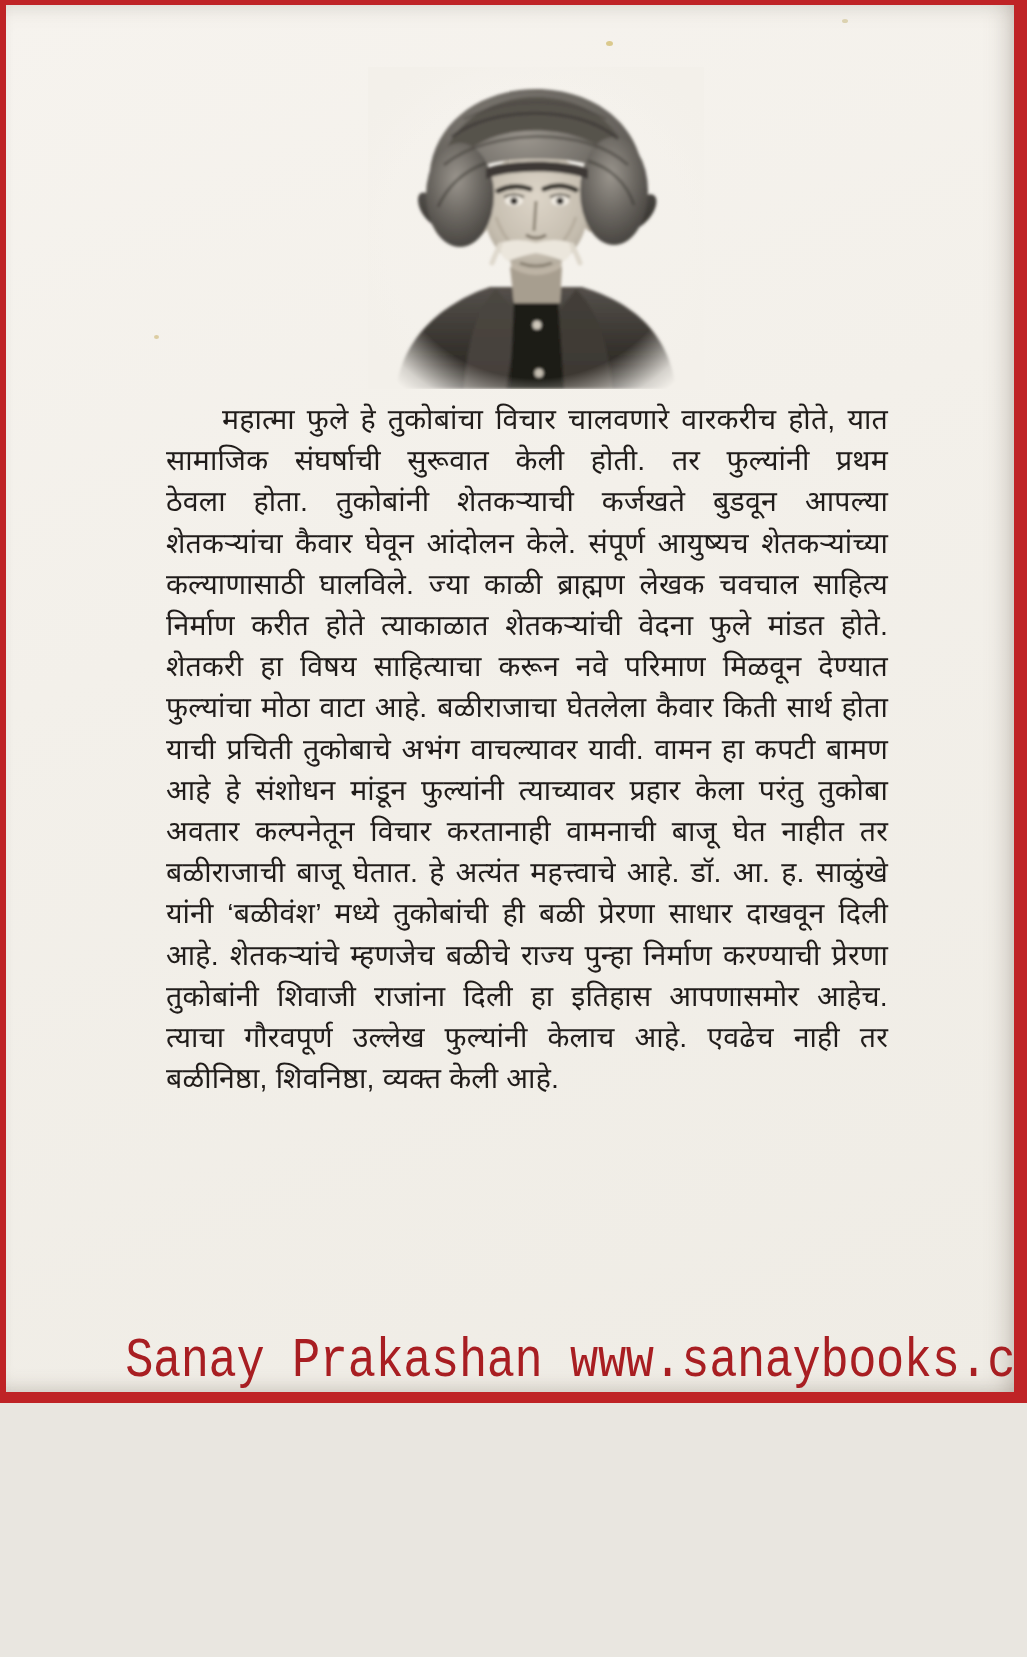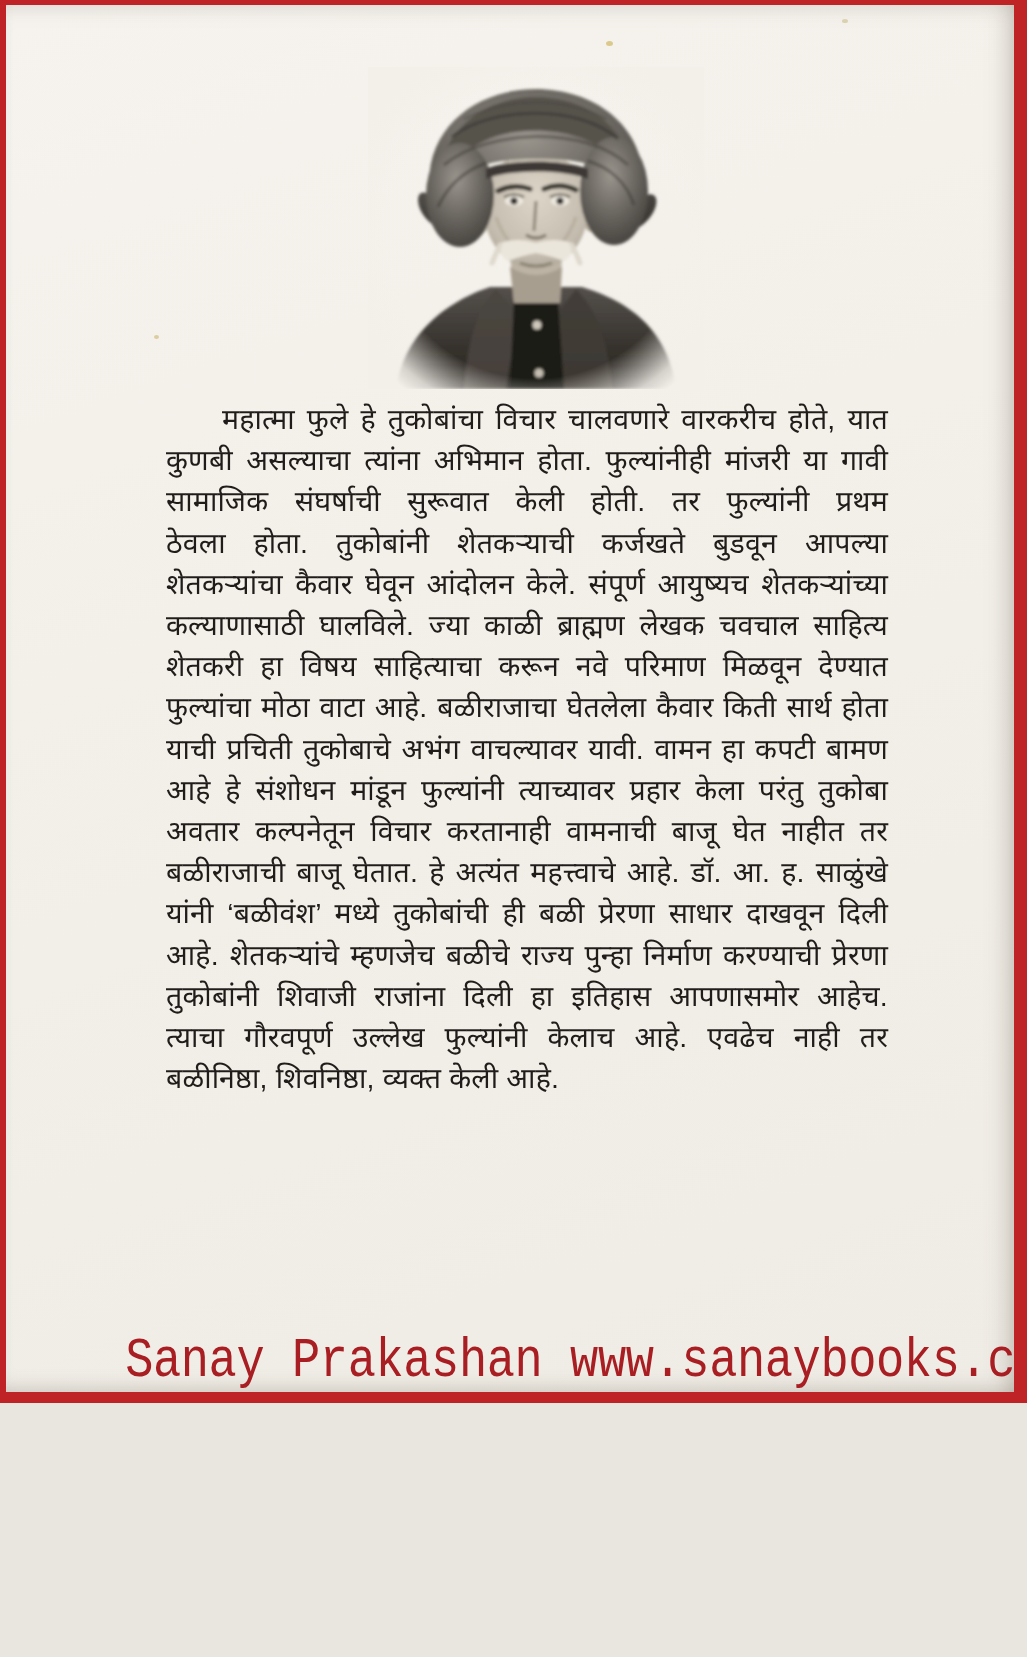--- a/index.html
+++ b/index.html
@@ -160,25 +160,25 @@
 
         <path d="M150 206 Q168 216 186 206" stroke="#a89f8f" stroke-width="2.5" fill="none" opacity=".6"></path>
       </g>
 
       <rect x="0" y="0" width="336" height="322" fill="url(#vignette)"></rect>
     </svg>
   </div>
 
   <div class="body-text">
       <div class="text-line">महात्मा फुले हे तुकोबांचा विचार चालवणारे वारकरीच होते, यात</div>
-      <div class="text-line">कुणबी असल्याचा त्यांना अभिमान होता. फुल्यांनीही मांजरी या गावी</div>
       <div class="text-line">सामाजिक संघर्षाची सुरूवात केली होती. तर फुल्यांनी प्रथम</div>
       <div class="text-line">ठेवला होता. तुकोबांनी शेतकऱ्याची कर्जखते बुडवून आपल्या</div>
       <div class="text-line">शेतकऱ्यांचा कैवार घेवून आंदोलन केले. संपूर्ण आयुष्यच शेतकऱ्यांच्या</div>
       <div class="text-line">कल्याणासाठी घालविले. ज्या काळी ब्राह्मण लेखक चवचाल साहित्य</div>
+      <div class="text-line">निर्माण करीत होते त्याकाळात शेतकऱ्यांची वेदना फुले मांडत होते.</div>
       <div class="text-line">शेतकरी हा विषय साहित्याचा करून नवे परिमाण मिळवून देण्यात</div>
       <div class="text-line">फुल्यांचा मोठा वाटा आहे. बळीराजाचा घेतलेला कैवार किती सार्थ होता</div>
       <div class="text-line">याची प्रचिती तुकोबाचे अभंग वाचल्यावर यावी. वामन हा कपटी बामण</div>
       <div class="text-line">आहे हे संशोधन मांडून फुल्यांनी त्याच्यावर प्रहार केला परंतु तुकोबा</div>
       <div class="text-line">अवतार कल्पनेतून विचार करतानाही वामनाची बाजू घेत नाहीत तर</div>
       <div class="text-line">बळीराजाची बाजू घेतात. हे अत्यंत महत्त्वाचे आहे. डॉ. आ. ह. साळुंखे</div>
       <div class="text-line">यांनी ‘बळीवंश’ मध्ये तुकोबांची ही बळी प्रेरणा साधार दाखवून दिली</div>
       <div class="text-line">आहे. शेतकऱ्यांचे म्हणजेच बळीचे राज्य पुन्हा निर्माण करण्याची प्रेरणा</div>
       <div class="text-line">तुकोबांनी शिवाजी राजांना दिली हा इतिहास आपणासमोर आहेच.</div>
       <div class="text-line">त्याचा गौरवपूर्ण उल्लेख फुल्यांनी केलाच आहे. एवढेच नाही तर</div>

